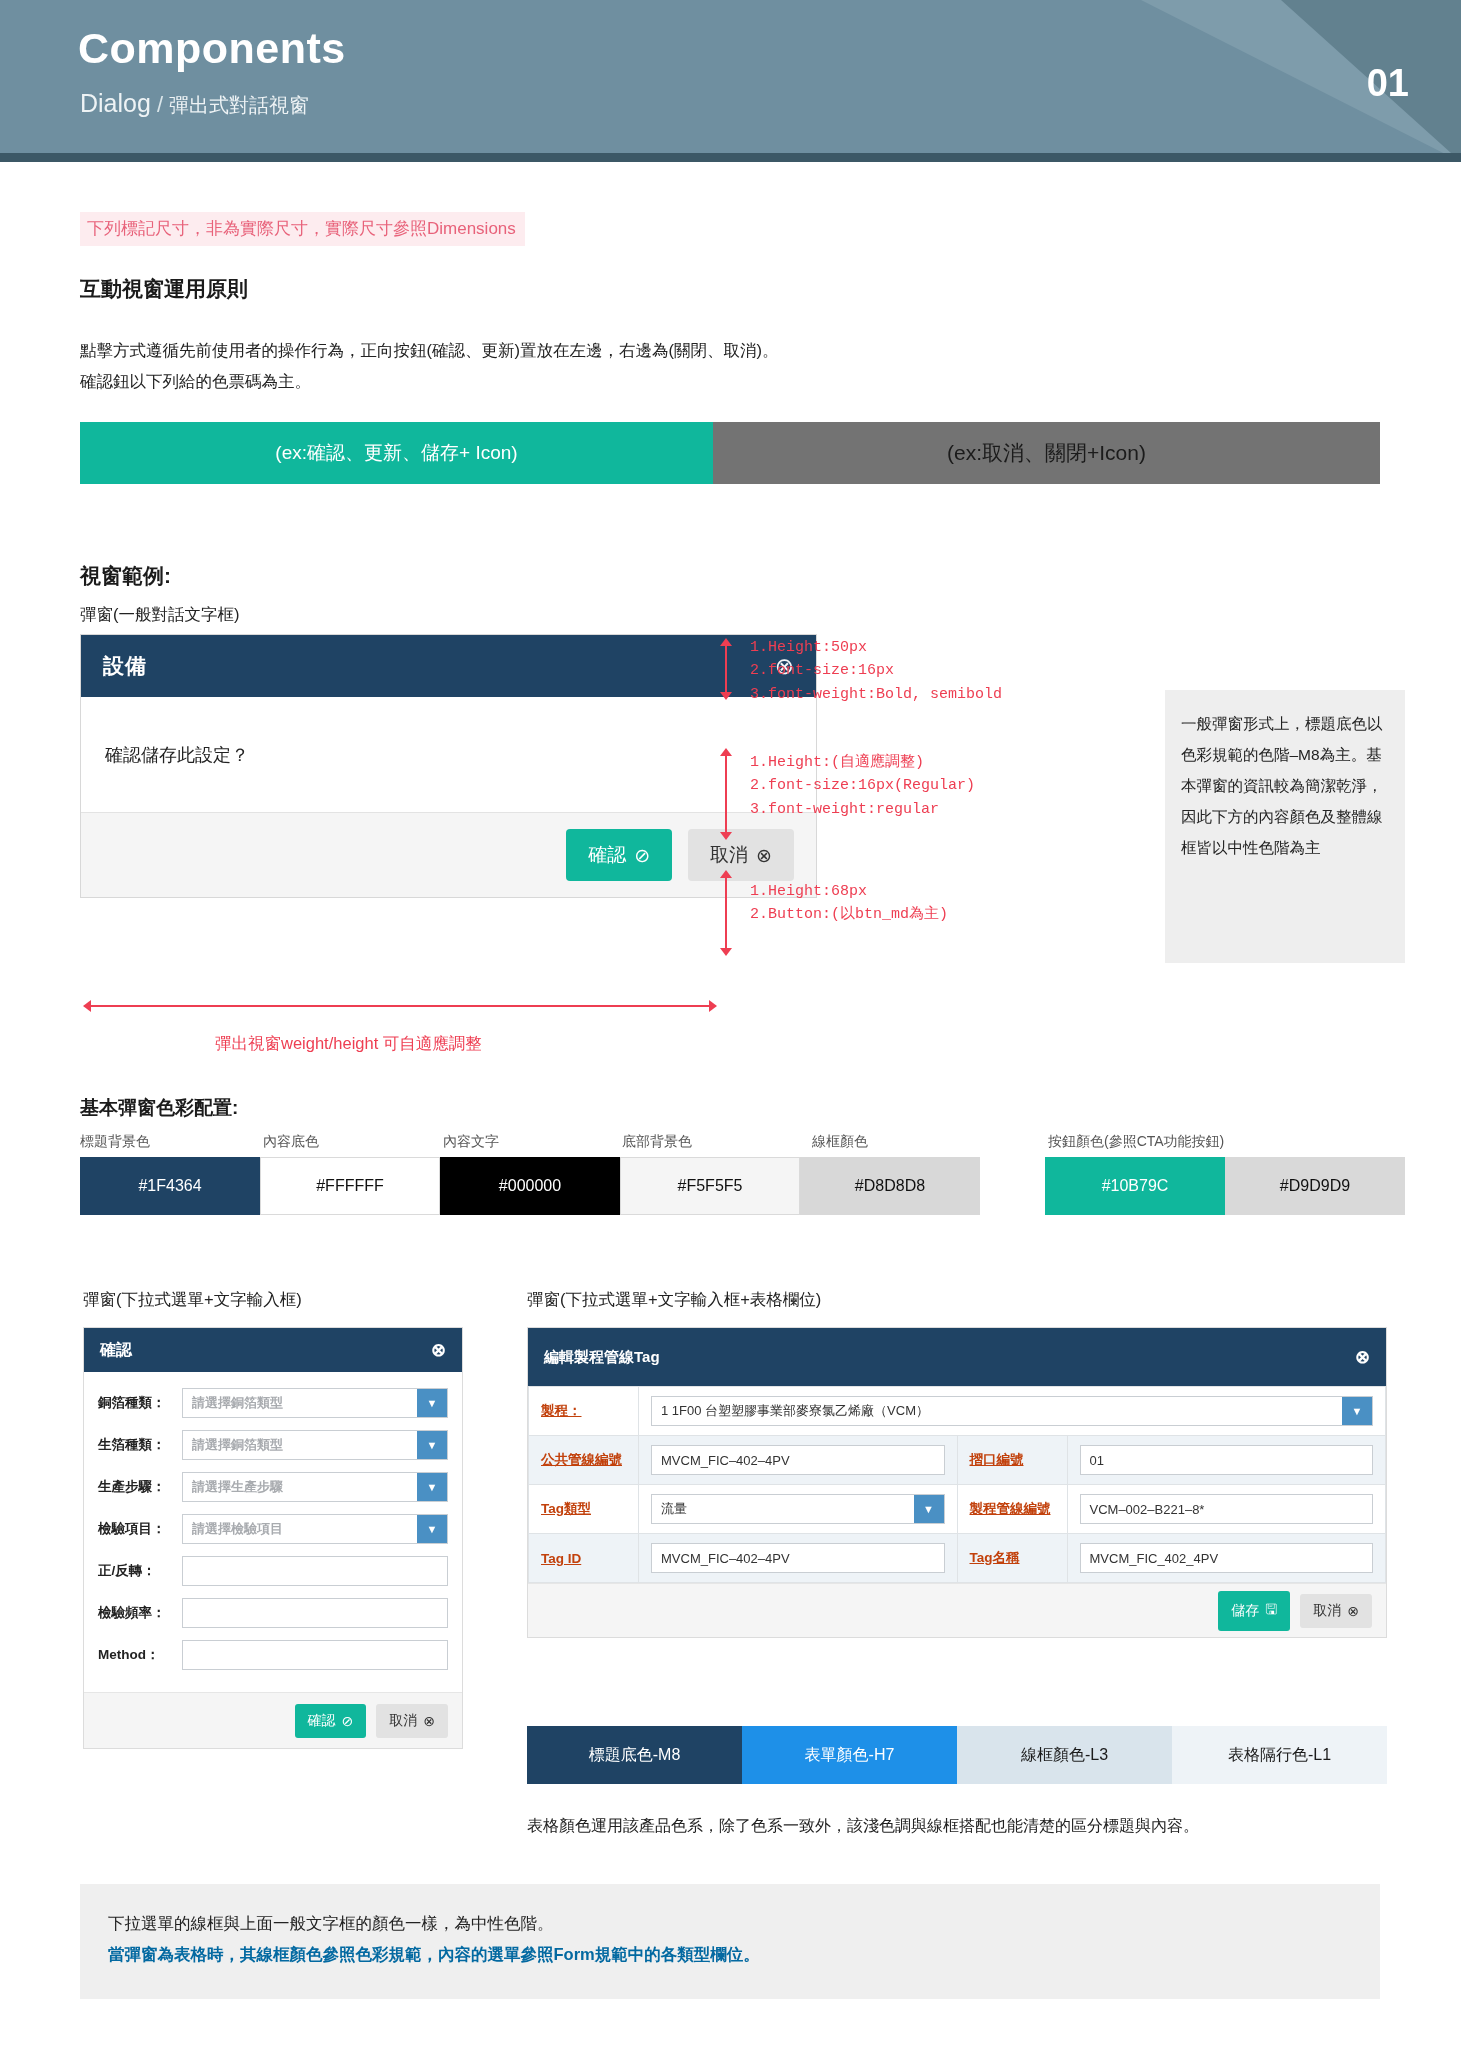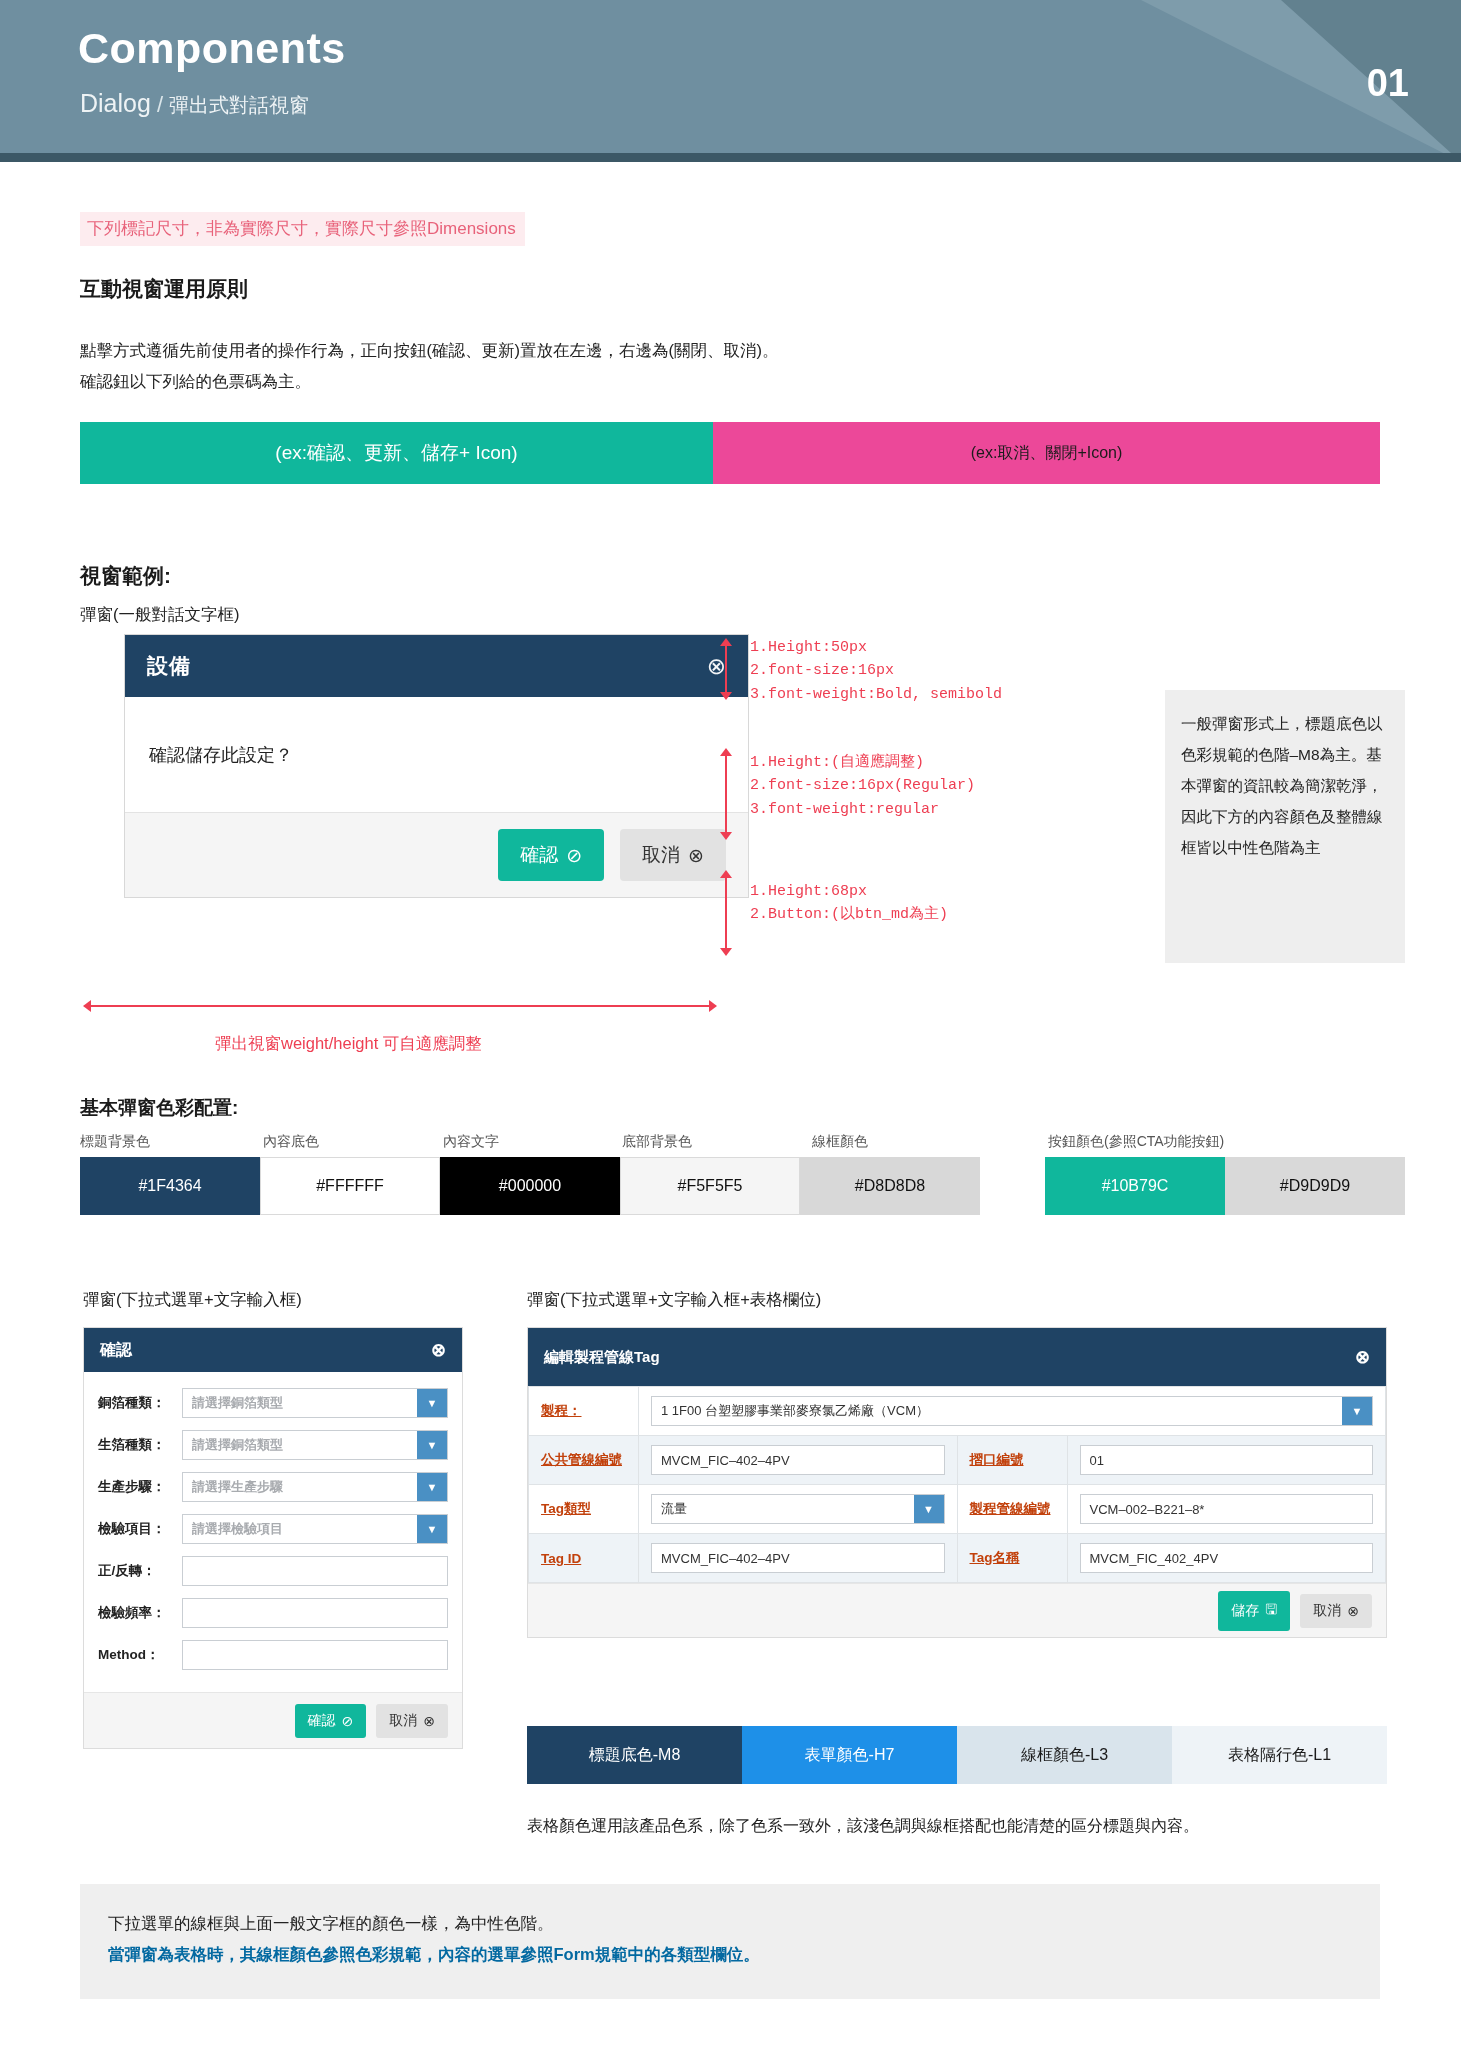--- a/index.html
+++ b/index.html
@@ -58,24 +58,24 @@
     position:absolute; left:80px; top:212px;
     background:#fdecef; color:#e8627a;
     font-size:17px; padding:5px 9px 6px 7px;
   }
   .h2 { position:absolute; font-size:21px; font-weight:bold; color:#1b1b1b; }
   .p  { position:absolute; font-size:16.5px; color:#222; line-height:1.7; }
 
   
   .cta-row { position:absolute; left:80px; top:422px; width:1300px; height:62px; display:flex; }
   .cta-green { flex:0 0 633px; background:#10b79c; color:#fff; display:flex; align-items:center; justify-content:center; font-size:19px; }
-  .cta-gray  { flex:1; background:#ec4899; color:#1b1b1b; display:flex; align-items:center; justify-content:center; font-size:16px; }
-
-  
-  .dlg1 { position:absolute; left:80px; top:634px; width:625px; border:1px solid #d8d8d8;margin-left:44px; }
+  .cta-gray  { flex:1; background:#737373; color:#1b1b1b; display:flex; align-items:center; justify-content:center; font-size:21px; }
+
+  
+  .dlg1 { position:absolute; left:80px; top:634px; width:737px; border:1px solid #d8d8d8; }
   .dlg1-head { height:62px; background:#1f4364; color:#fff; display:flex; align-items:center; padding:0 22px; }
   .dlg1-head .t { font-size:21px; font-weight:bold; letter-spacing:1px; }
   .dlg1-head .x { margin-left:auto; font-size:23px; opacity:.95; }
   .dlg1-body { background:#fff; height:115px; display:flex; align-items:center; padding:0 24px; font-size:18px; }
   .dlg1-foot { background:#f5f5f5; border-top:1px solid #e3e3e3; height:85px; display:flex; align-items:center; justify-content:flex-end; padding:0 22px; gap:16px; }
   .btn-md-ok { background:#10b79c; color:#fff; font-size:19px; border-radius:4px; padding:13px 22px; display:flex; align-items:center; gap:8px; }
   .btn-md-cancel { background:#e2e2e2; color:#333; font-size:19px; border-radius:4px; padding:13px 22px; display:flex; align-items:center; gap:8px; }
 
   
   .arrow-v { position:absolute; width:2px; background:#ee3e52; }

